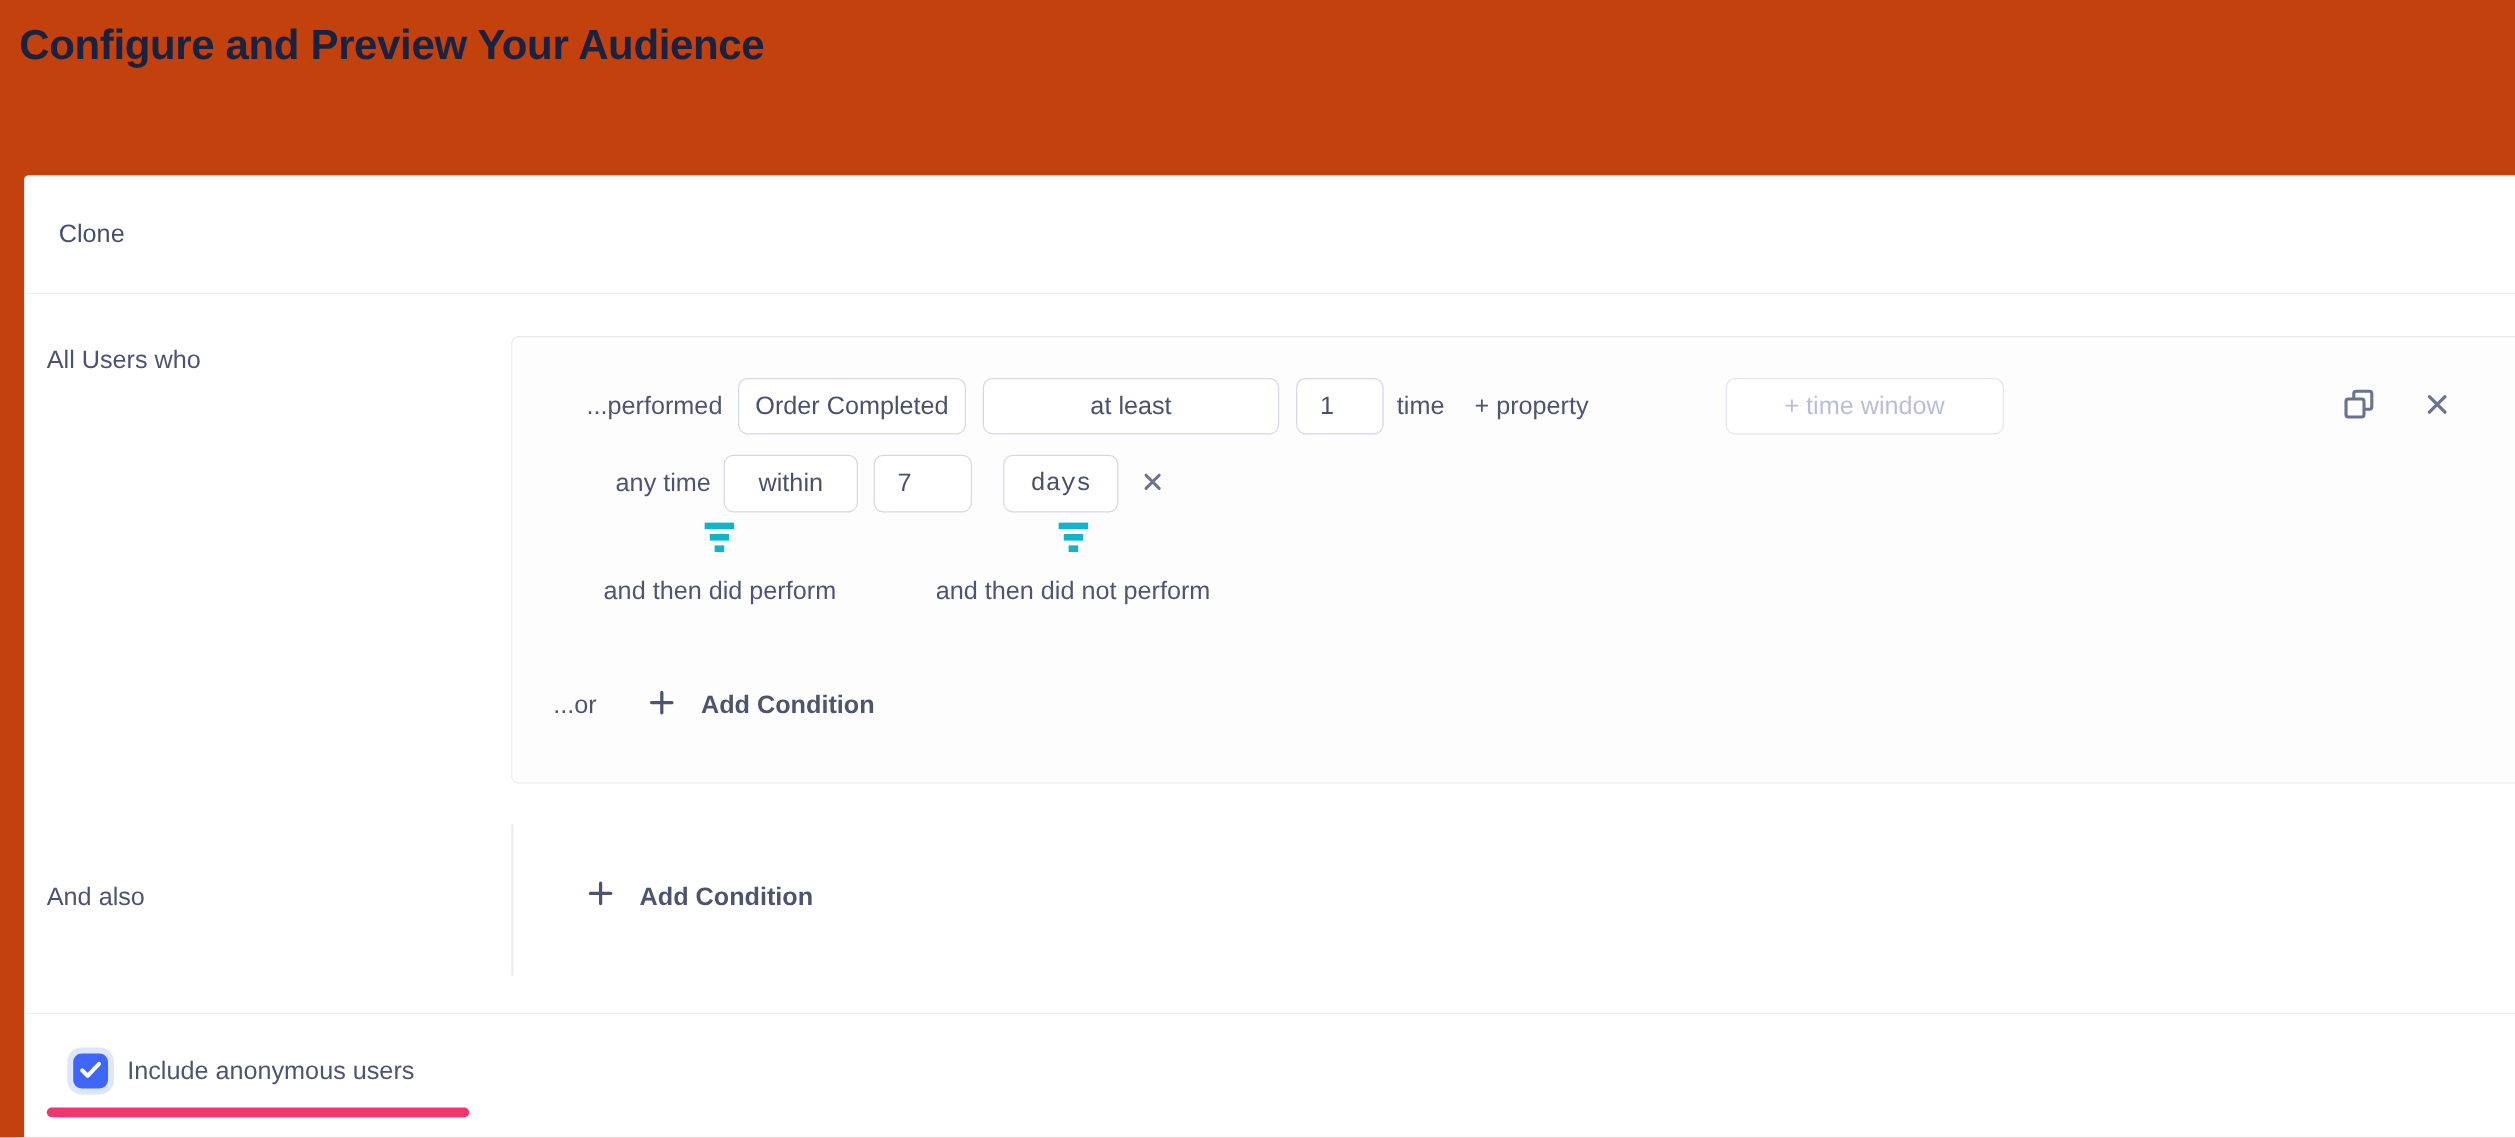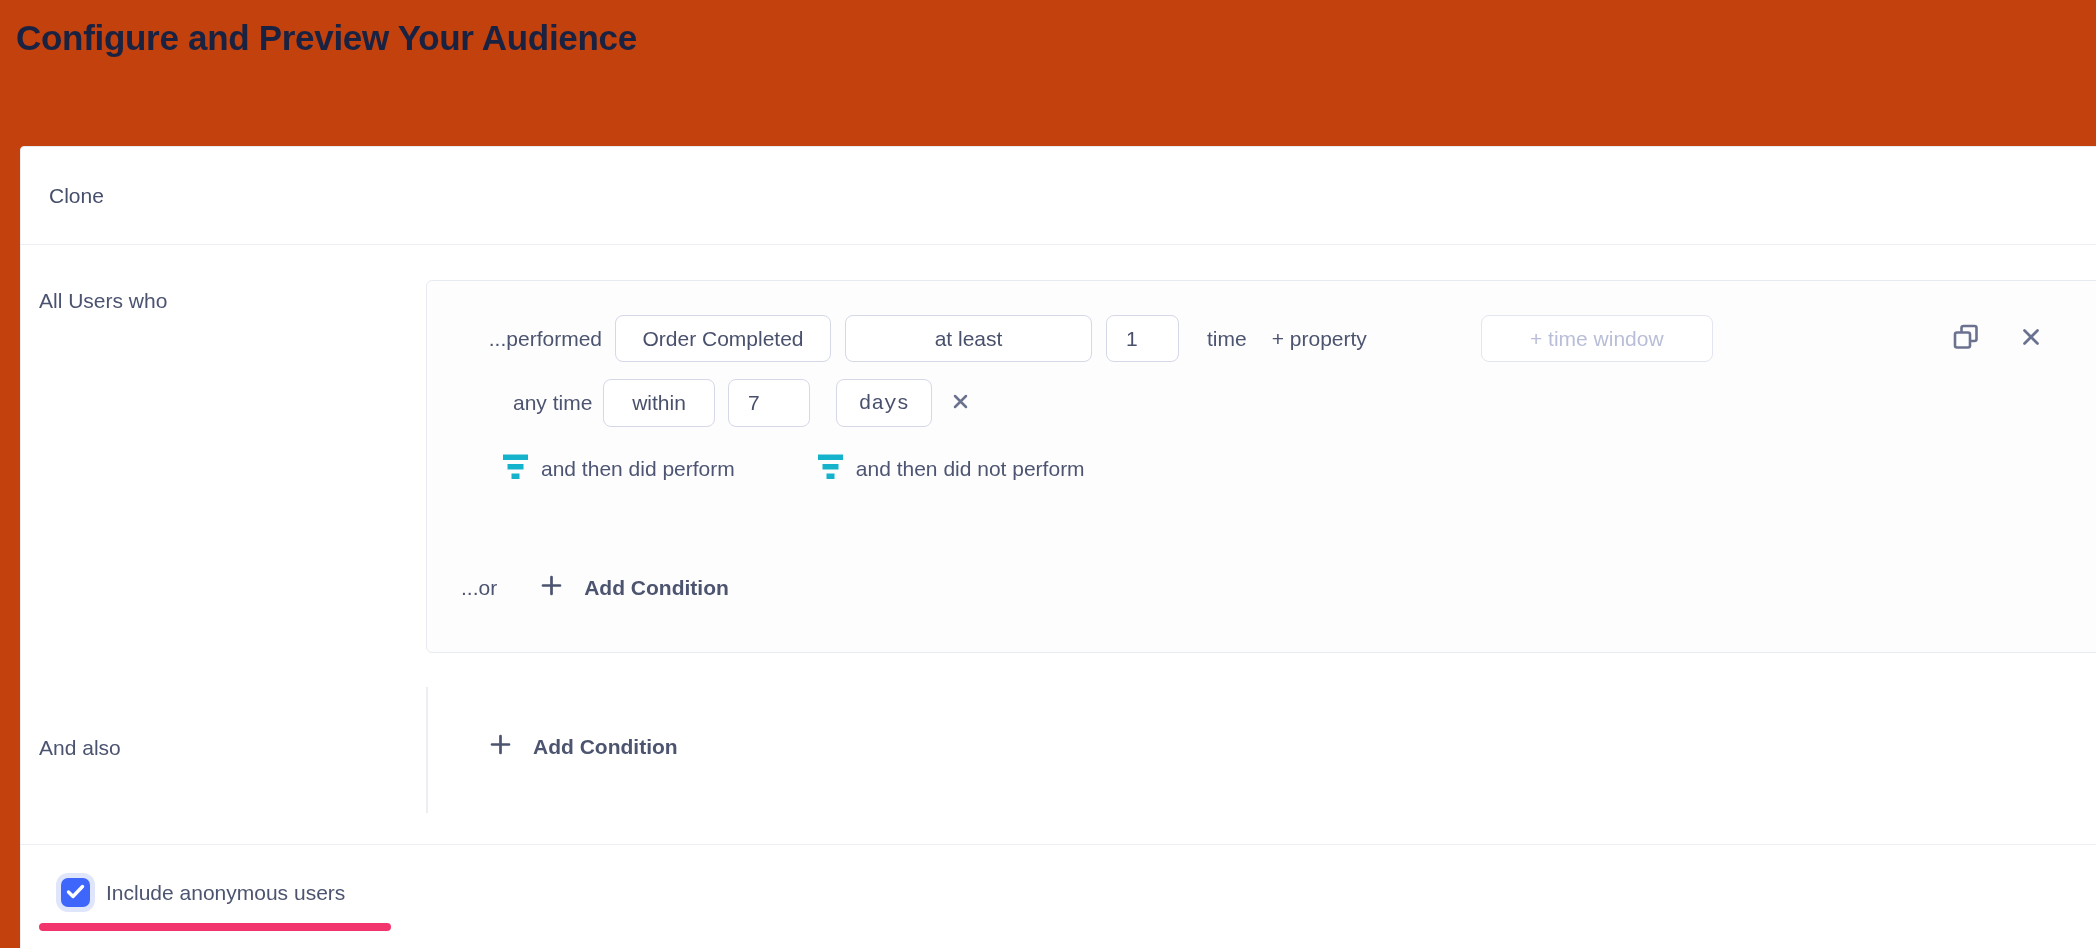--- a/index.html
+++ b/index.html
@@ -95,25 +95,25 @@
     border: 1.5px solid #D5D8E6;
     border-radius: 8px;
     font-family: inherit;
     font-size: 21px;
     color: #49506C;
     display: inline-flex;
     align-items: center;
     justify-content: center;
   }
   .sel-btn { cursor: pointer; }
-  .btn-event { margin-left: 13px; width: 216px; }
+  .btn-event { margin-left: 13px; width: 190px; }
   .btn-operator { margin-left: 14px; width: 247px; }
   .input-count { margin-left: 14px; width: 73px; padding-left: 19px; }
   .txt-input { justify-content: flex-start; }
-  .time-label { margin-left: 28px; }
+  .time-label { margin-left: 11px; }
   .add-property { margin-left: 25px; background: none; border: none; font-family: inherit; font-size: 21px; color: #4C546F; cursor: pointer; }
   .ghost-btn {
     margin-left: 114px;
     width: 232px;
     border-color: #E3E5F0;
     color: #B9BED8;
     cursor: pointer;
   }
   .btn-within { margin-left: 12px; width: 112px; height: 48px; }
   .input-window { margin-left: 13px; width: 82px; height: 48px; padding-left: 19px; }
@@ -126,22 +126,22 @@
     left: 1526px;
     height: 47px;
     display: flex;
     align-items: center;
     gap: 42px;
   }
   .icon-btn { background: none; border: none; cursor: pointer; display: inline-flex; align-items: center; }
 
   .seq-link {
     background: none; border: none; cursor: pointer;
-    display: inline-flex; align-items: center; gap: 13px;
-    font-family: inherit; font-size: 21px; color: #4D5572;
+    display: inline-flex; gap: 13px;
+    font-family: inherit; font-size: 21px; color: #4D5572; flex-direction: column;
   }
   .seq-1 { margin-left: 76px; }
   .seq-2 { margin-left: 83px; }
 
   .or-label { margin-left: 34px; }
   .add-cond-btn {
     background: none; border: none; cursor: pointer;
     display: inline-flex; align-items: center; gap: 22px;
     font-family: inherit; font-size: 21px; font-weight: 700; color: #4C546F;
   }

